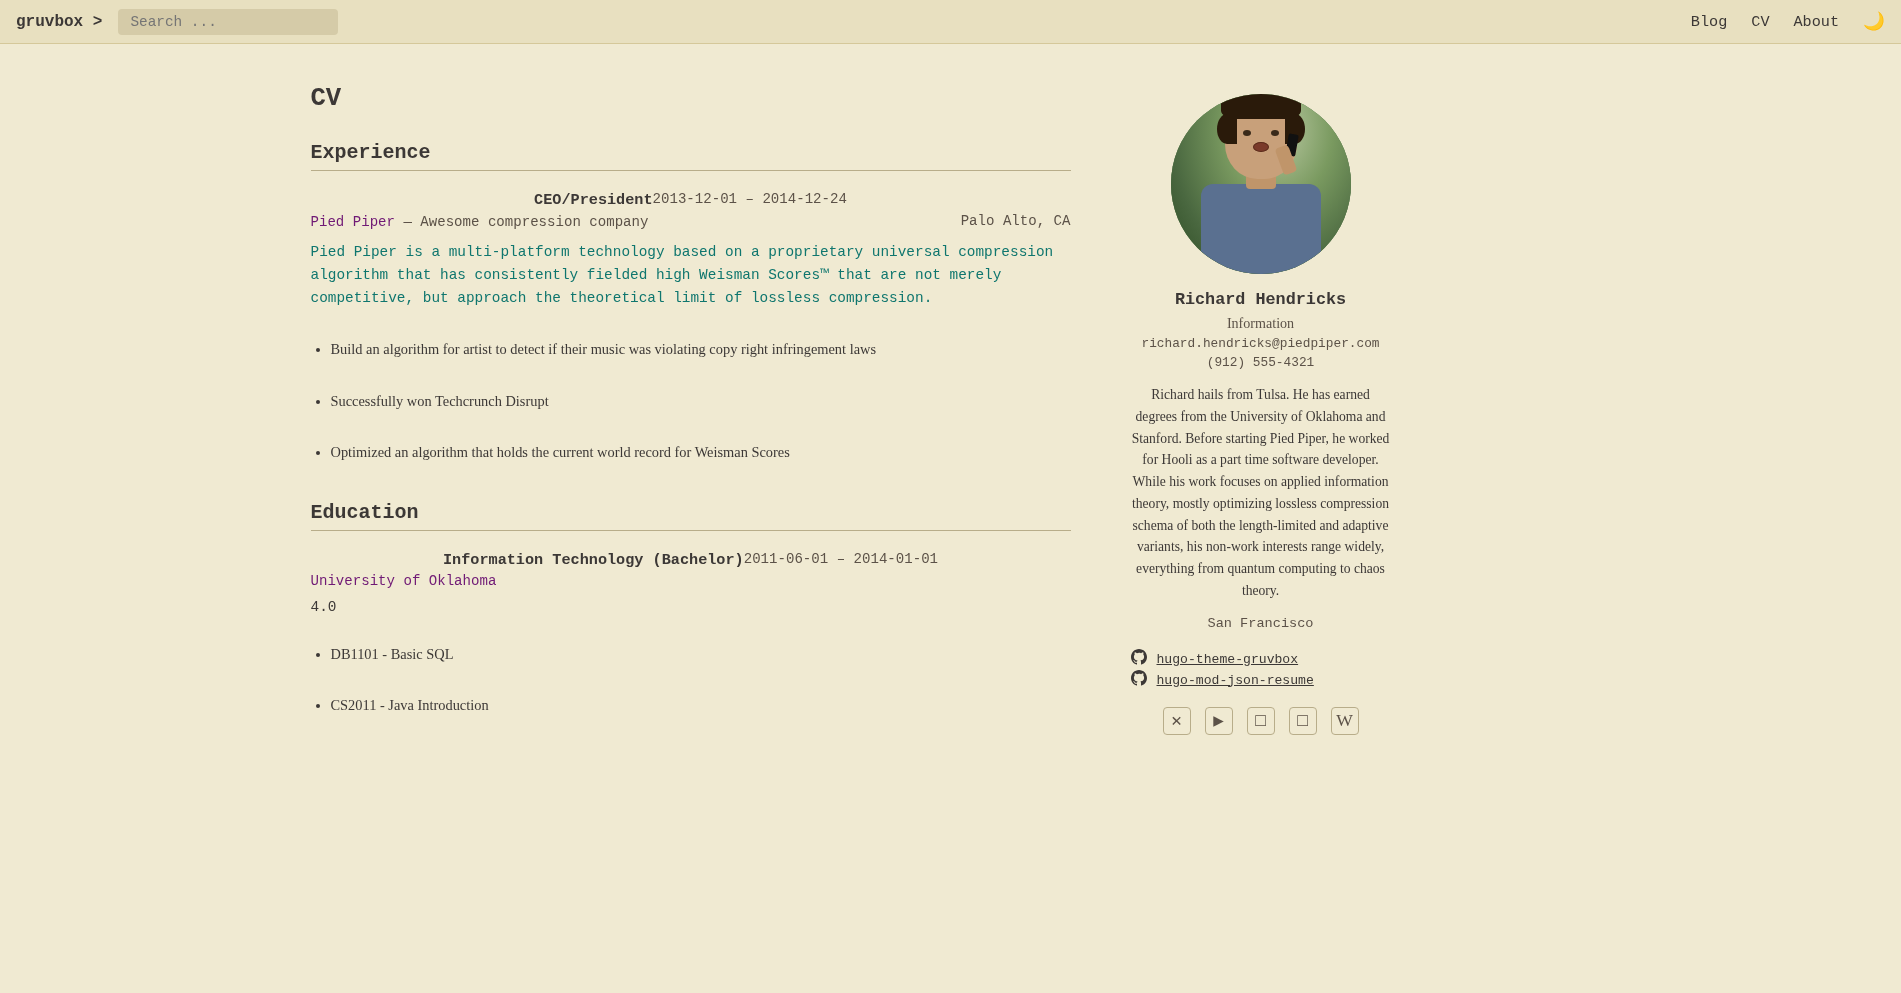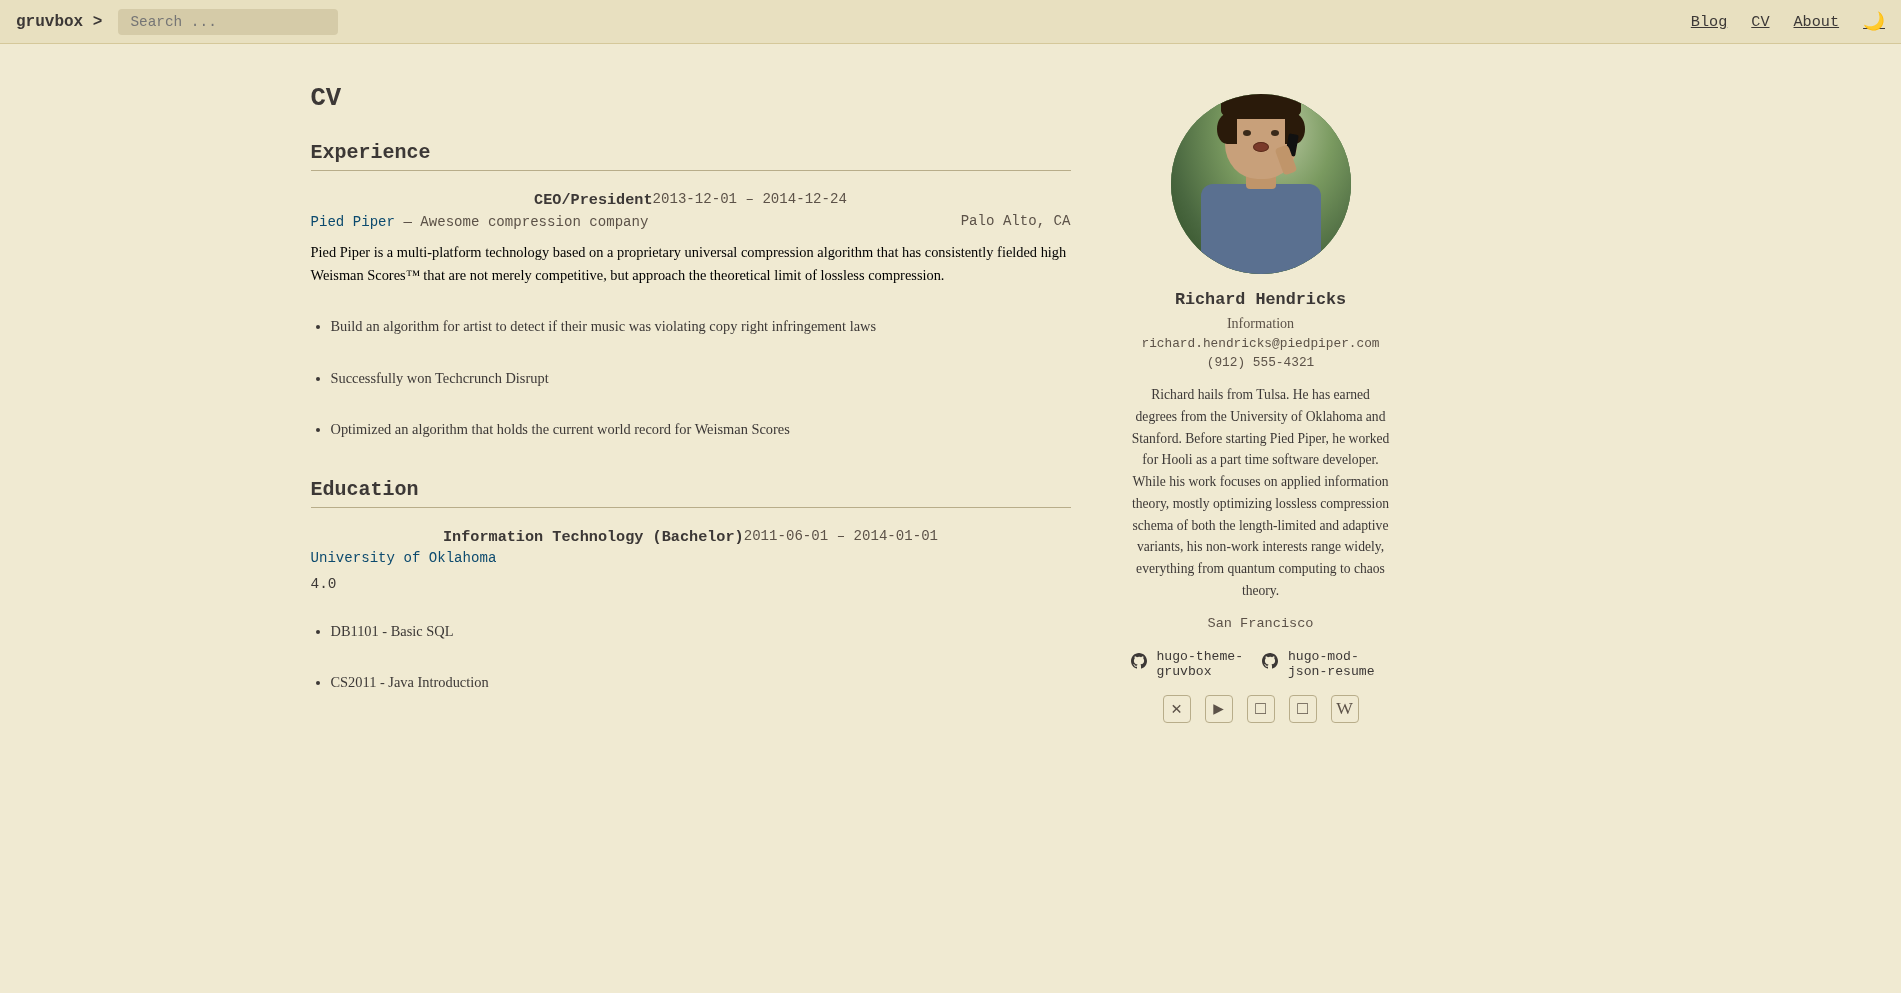--- a/index.html
+++ b/index.html
@@ -39,21 +39,20 @@
       font-size: 0.9rem;
       color: #7c6f64;
       width: 220px;
       outline: none;
     }
     .nav-links {
       margin-left: auto;
       display: flex;
       align-items: center;
       gap: 24px;
-      text-decoration: underline;
     }
     .nav-link {
       color: #3c3836;
       text-decoration: none;
       font-size: 0.95rem;
       cursor: pointer;
     }
     .nav-theme-icon {
       font-size: 1.1rem;
       cursor: pointer;
@@ -115,36 +114,36 @@
       font-size: 0.88rem;
       color: #5c5248;
       white-space: nowrap;
     }
     .entry-sub {
       display: flex;
       justify-content: space-between;
       margin-bottom: 10px;
     }
     .entry-org {
-      color: #0c4a6e;
+      color: #701a75;
       font-family: 'Courier New', Courier, monospace;
       font-size: 0.88rem;
       cursor: pointer;
     }
     .entry-location {
       font-family: 'Courier New', Courier, monospace;
       font-size: 0.88rem;
       color: #5c5248;
     }
     .entry-desc {
       font-size: 0.9rem;
-      color: #000000;
+      color: #0f766e;
       line-height: 1.6;
       margin-bottom: 10px;
-      font-family: Liberation Serif, serif;
+      font-family: Liberation Mono, monospace;
     }
     .entry-bullets {
       margin-left: 20px;
       margin-top: 6px;
     }
     .entry-bullets li {
       font-size: 0.9rem;
       color: #3c3836;
       line-height: 1.7;
       font-family: Georgia, 'Times New Roman', serif;
@@ -224,23 +223,24 @@
     .profile-location {
       font-family: 'Courier New', Courier, monospace;
       font-size: 0.85rem;
       color: #5c5248;
       text-align: center;
       margin-bottom: 18px;
     }
     .profile-links {
       width: 100%;
       display: flex;
-      flex-direction: row;
-      gap: 14px;
+      flex-direction: column;
+      gap: 0;
       margin-bottom: 16px;
+      text-decoration: underline;
     }
     .profile-link-item {
       display: flex;
       align-items: center;
       gap: 10px;
       cursor: pointer;
     }
     .profile-link-icon {
       font-size: 1rem;
       color: #3c3836;

